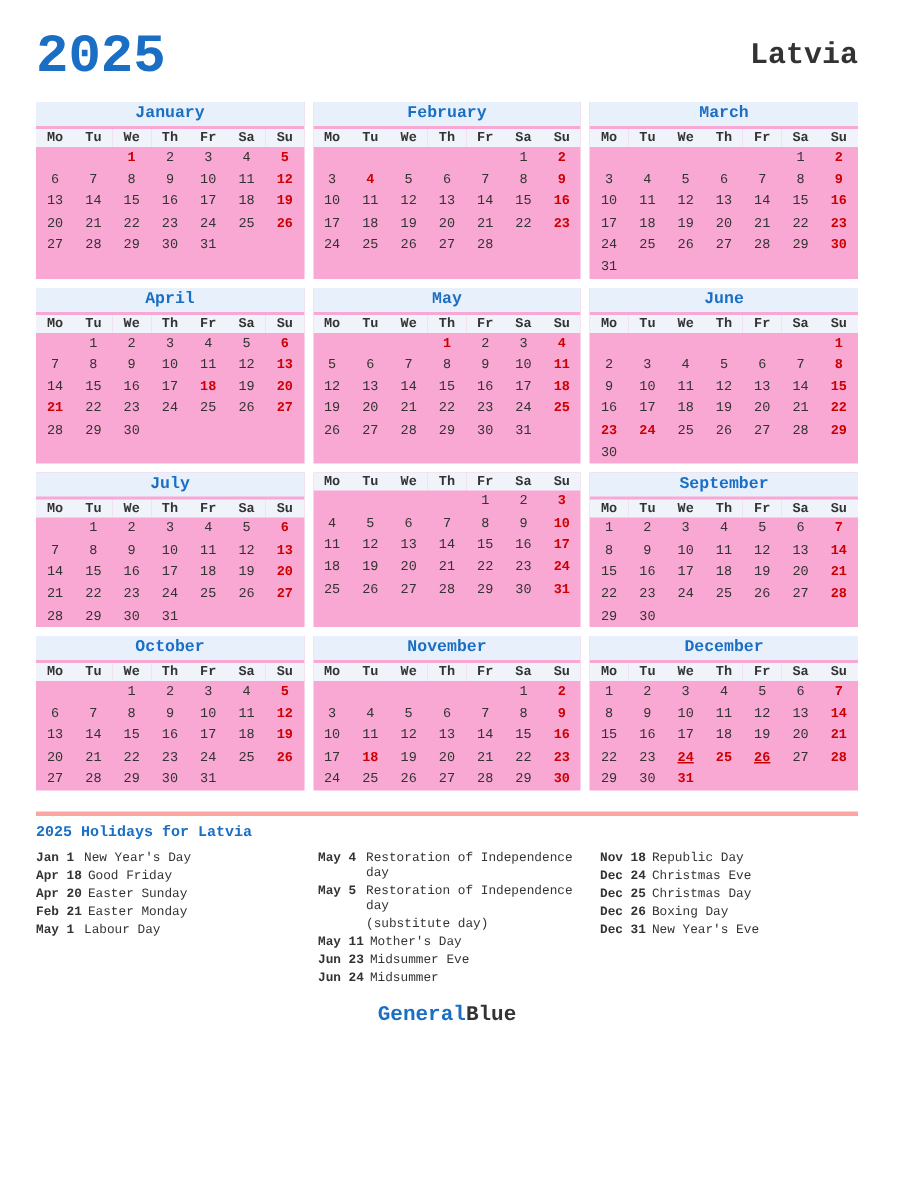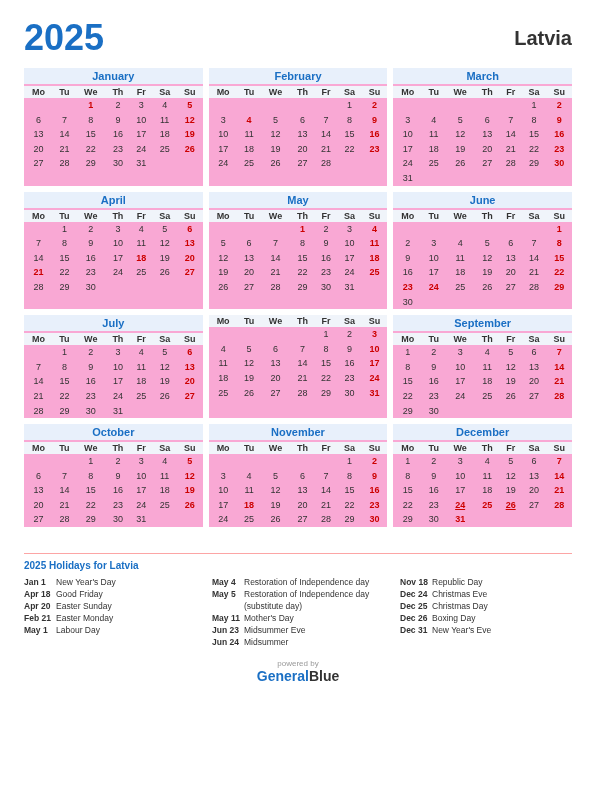--- a/index.html
+++ b/index.html
@@ -8,20 +8,21 @@
       min-height: 792px;
       background: #fff;
       font-family: Arial, sans-serif;
       font-size: 11px;
       color: #333;
     }
     .page {
       width: 596px;
       min-height: 792px;
       padding: 20px 24px 16px 24px;
+      font-family: Liberation Mono, monospace;
     }
     .header {
       display: flex;
       justify-content: space-between;
       align-items: flex-start;
       margin-bottom: 12px;
     }
     .year-title {
       font-size: 36px;
       font-weight: bold;
@@ -74,23 +75,23 @@
       line-height: 1.4;
     }
     .cal-table td.sunday {
       color: #cc0000;
       font-weight: bold;
     }
     .cal-table td.underline {
       text-decoration: underline;
     }
     .holidays-section {
-      margin-top: 26px;
+      margin-top: 14px;
       padding-top: 6px;
-      border-top: 1px solid #fca5a5;
+      border-top: 3px solid #fca5a5;
     }
     .holidays-title {
       font-size: 10px;
       font-weight: bold;
       color: #1a6fc4;
       margin-bottom: 6px;
     }
     .holidays-grid {
       display: grid;
       grid-template-columns: 1fr 1fr 1fr;
@@ -984,16 +985,15 @@
           </div>
           <div class="holiday-item">
             <span class="holiday-date">Dec 31</span>
             <span class="holiday-name">New Year's Eve</span>
           </div>
         </div>
       </div>
   </div>
 
   <div class="footer">
-    <div class="powered-by">powered by</div>
     <div class="general-blue"><span>General</span>Blue</div>
   </div>
 </div>
 
 </body></html>

